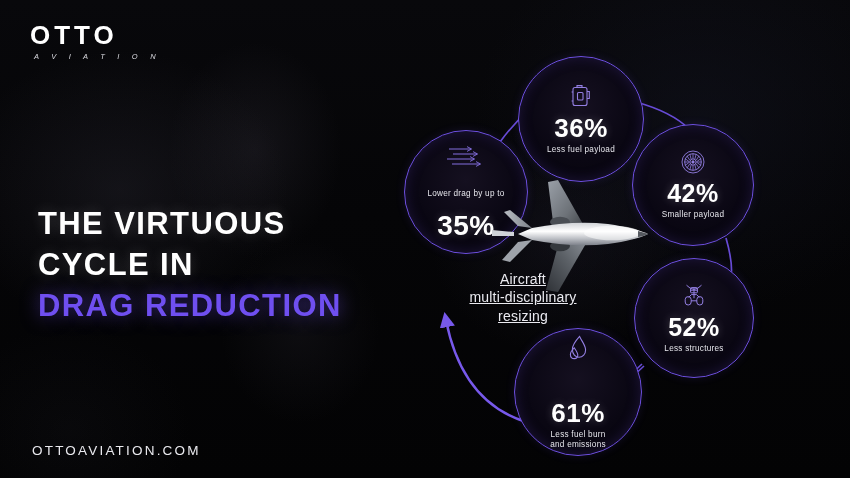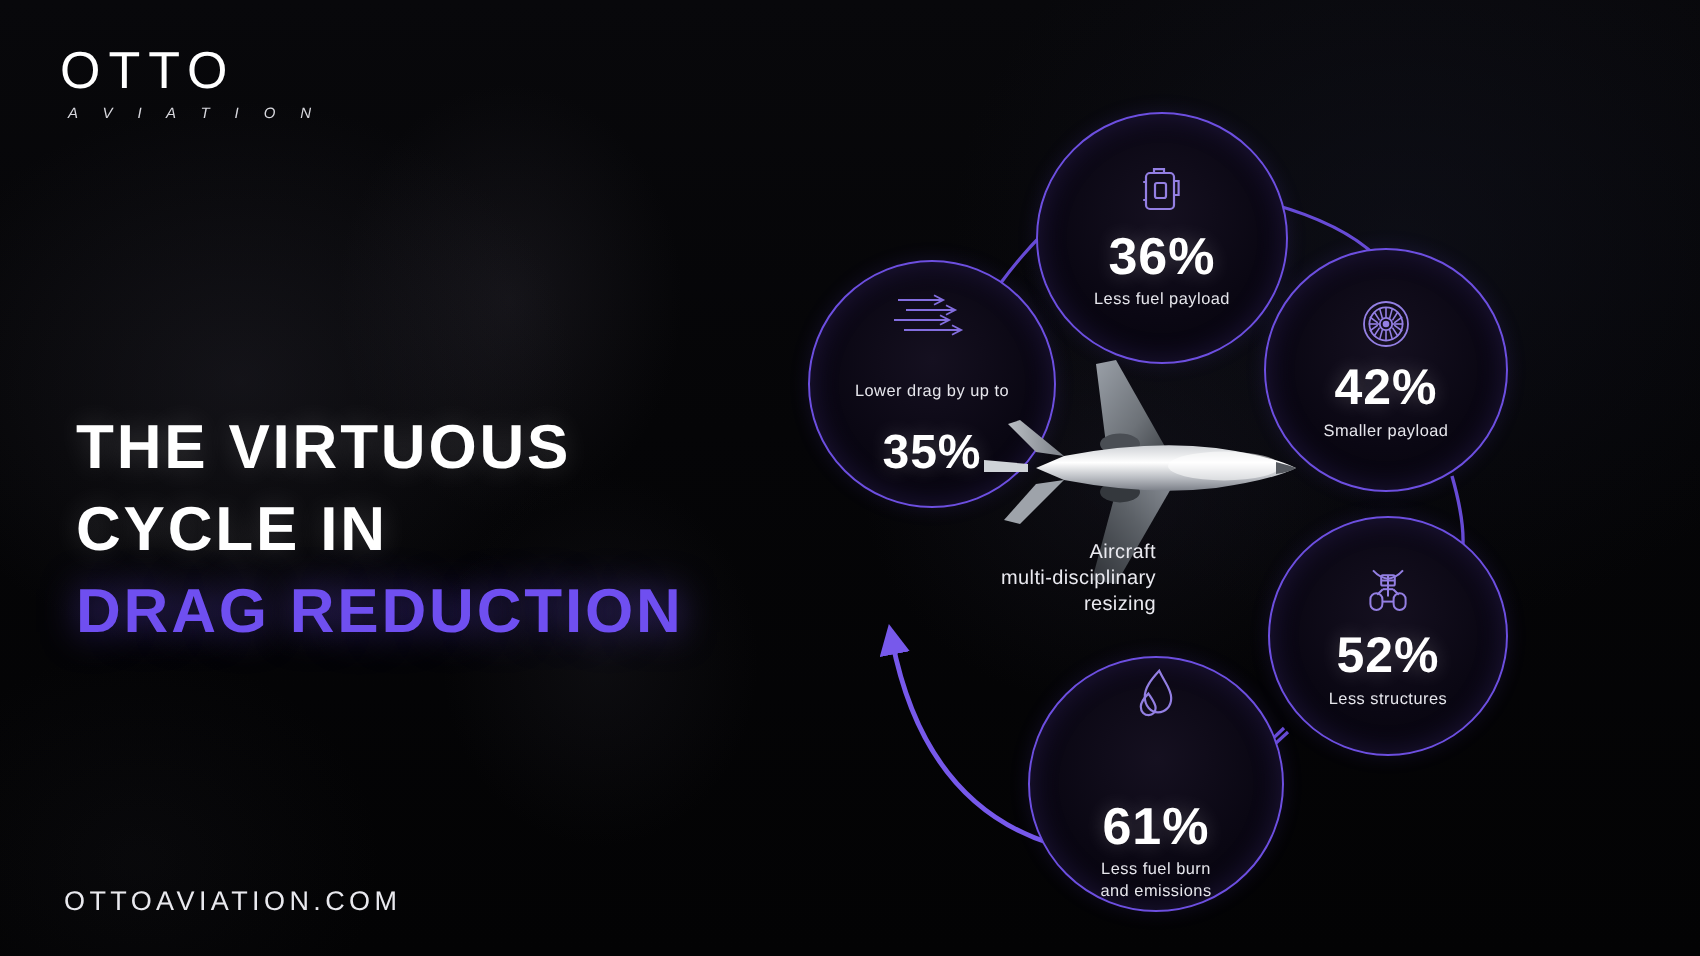--- a/index.html
+++ b/index.html
@@ -14,21 +14,21 @@
       radial-gradient(ellipse 180px 160px at 560px 240px, rgba(36,34,52,0.30) 0%, rgba(0,0,0,0) 72%),
       radial-gradient(ellipse 300px 260px at 700px 120px, rgba(22,24,40,0.40) 0%, rgba(0,0,0,0) 75%),
       radial-gradient(ellipse 160px 140px at 70px 430px, rgba(40,40,50,0.14) 0%, rgba(0,0,0,0) 75%),
       linear-gradient(180deg,#08080b 0%,#050507 45%,#030304 100%);
     overflow:hidden;
   }
 
   
   #logo{position:absolute;left:30px;top:22px;}
   .logo-word{
-    font-size:26px;letter-spacing:4px;font-weight:400;color:#ffffff;
+    font-size:26px;letter-spacing:4px;font-weight:700;color:#ffffff;
     line-height:1;font-family:"Liberation Sans",sans-serif;
   }
   .logo-sub{
     font-size:7.5px;letter-spacing:5.2px;color:#d8d8de;margin-top:4px;
     text-align:center;padding-left:4px;font-style:italic;
   }
 
   
   #headline{position:absolute;left:38px;top:203px;}
   .hl{
@@ -71,27 +71,27 @@
   #n-fuel     {left:128px;top:26px;  width:124px;height:124px;}
   #n-engines  {left:242px;top:94px;  width:120px;height:120px;}
   #n-struct   {left:244px;top:228px; width:118px;height:118px;}
   #n-burn     {left:124px;top:298px; width:126px;height:126px;}
   #n-drag     {left:14px;top:100px;  width:122px;height:122px;gap:11px;}
 
   #n-fuel .pct{font-size:26px;}
   #n-engines .pct{font-size:25px;}
   #n-struct .pct{font-size:25px;}
   #n-burn .pct{font-size:26px;margin-top:32px;}
-  #n-drag .pct{font-size:24px;text-align:right;}
+  #n-drag .pct{font-size:28px;text-align:right;}
 
   
   #aircraft{position:absolute;left:98px;top:138px;width:180px;height:130px;}
   #plane-label{
-    position:absolute;left:78px;top:240px;width:110px;text-align:right;
-    color:#eaeaf0;font-size:10px;line-height:1.32;letter-spacing:.2px;
+    position:absolute;left:78px;top:240px;width:110px;text-align:center;
+    color:#eaeaf0;font-size:14px;line-height:1.32;letter-spacing:.2px;text-decoration:underline;
   }
 </style>
 </head>
 <body>
 
 <div id="stage">
 
   <div id="logo">
     <div class="logo-word">OTTO</div>
     <div class="logo-sub">A V I A T I O N</div>

